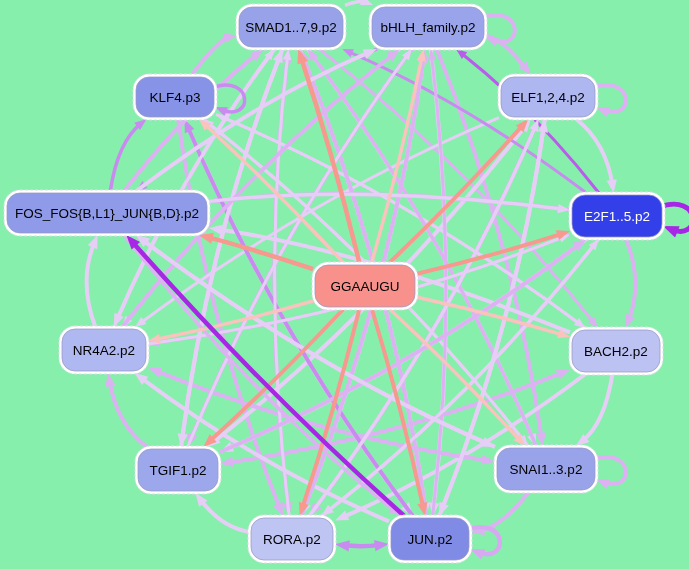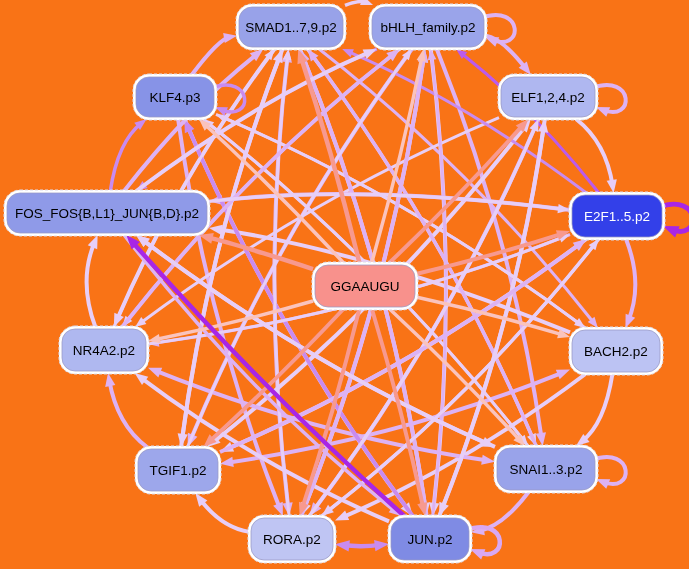--- a/index.html
+++ b/index.html
@@ -1,16 +1,16 @@
 <!DOCTYPE html>
 <html><head>
 <meta charset="utf-8">
 <style>
   html,body{margin:0;padding:0;background:#ffffff;}
-  #stage{position:relative;width:689px;height:569px;background:#f97316;overflow:hidden;
+  #stage{position:relative;width:689px;height:569px;background:#86efac;overflow:hidden;
          font-family:"Liberation Sans", sans-serif;}
   svg{display:block;}
   .node-label{font-family:"Liberation Sans", sans-serif;font-size:13.5px;}
 </style>
 </head>
 <body>
 
 <div id="stage">
     <svg width="689" height="569" viewBox="0 0 689 569">
       <g>

